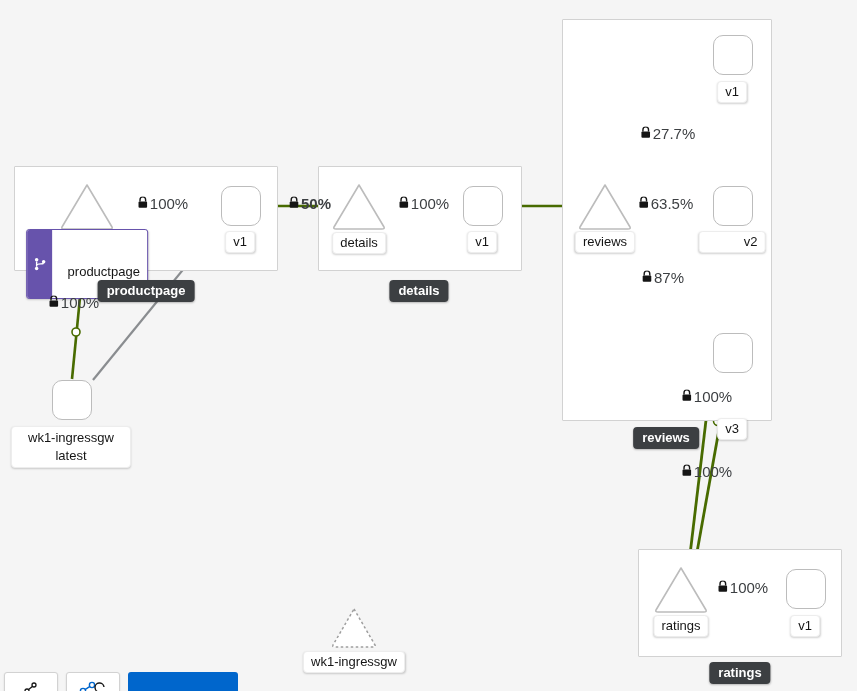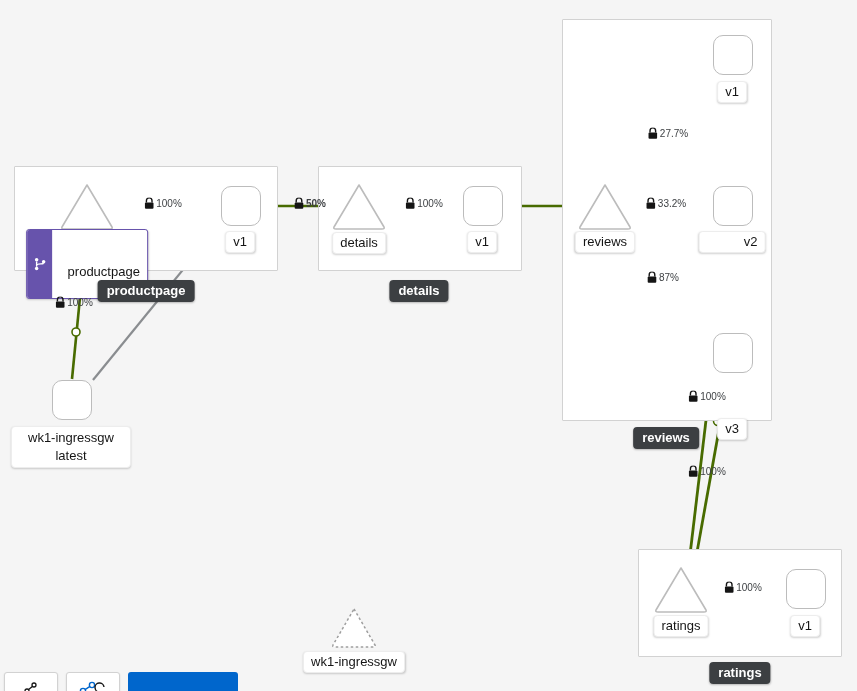--- a/index.html
+++ b/index.html
@@ -80,26 +80,26 @@
     padding:3px 9px;
     border-radius:4px;
     white-space:nowrap;
     transform:translateX(-50%);
     box-shadow:0 1px 2px rgba(3,3,3,.25);
   }
 
   
   .elabel{
     position:absolute;
-    font-size:10px;
+    font-size:15px;
     color:#3c3f42;
     line-height:13px;
     white-space:nowrap;
     transform:translate(-50%,-50%);
-    display:flex;align-items:flex-end;gap:2px;
+    display:flex;align-items:flex-start;gap:2px;
     font-family:"Liberation Sans", sans-serif;
   }
   .elabel svg{display:block;}
 
   
   .toolbar{
     position:absolute;left:0;bottom:0;
     height:19px;width:260px;
     display:flex;align-items:flex-start;gap:8px;
     padding-left:4px;
@@ -296,21 +296,21 @@
     <span>27.7%</span>
   </div>
 
   <div class="elabel" style="left:666px;top:203px;">
     <span>
       <svg width="10" height="12" viewBox="0 0 10 12">
           <path d="M2.2,5 V3.2 a2.8,2.8 0 0 1 5.6,0 V5" stroke="#151515" stroke-width="1.4" fill="none"></path>
           <rect x="0.7" y="5" width="8.6" height="6.3" rx="1" fill="#151515"></rect>
         </svg>
     </span>
-    <span>33.2%</span>
+    <span>63.5%</span>
   </div>
 
   <div class="elabel" style="left:663px;top:277px;">
     <span>
       <svg width="10" height="12" viewBox="0 0 10 12">
           <path d="M2.2,5 V3.2 a2.8,2.8 0 0 1 5.6,0 V5" stroke="#151515" stroke-width="1.4" fill="none"></path>
           <rect x="0.7" y="5" width="8.6" height="6.3" rx="1" fill="#151515"></rect>
         </svg>
     </span>
     <span>87%</span>

